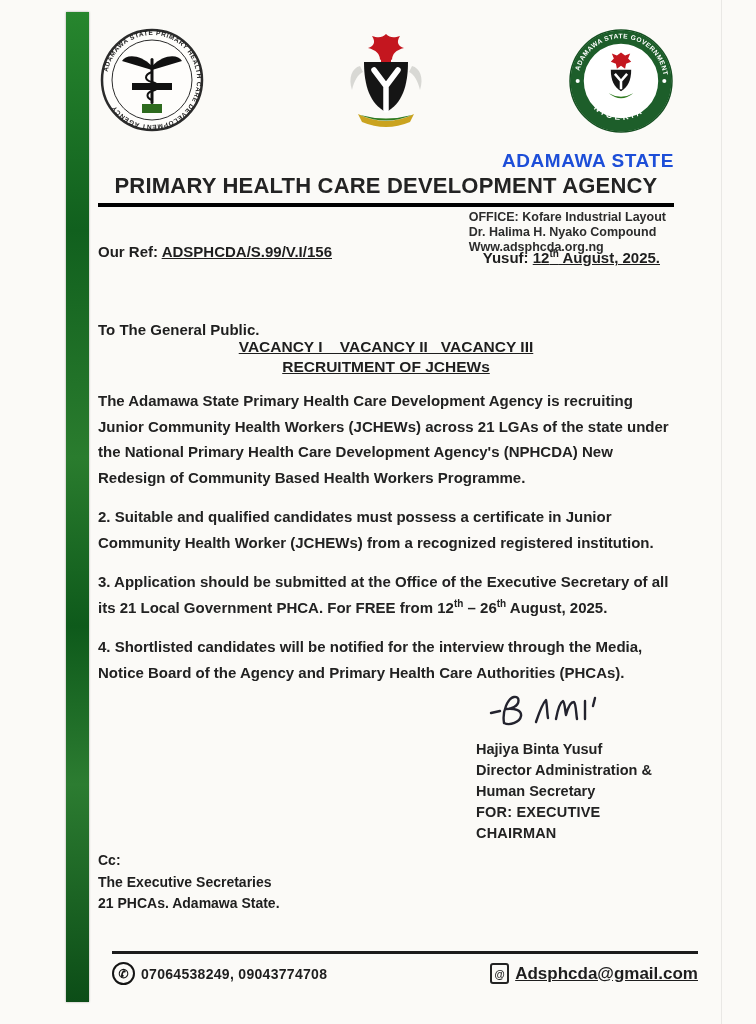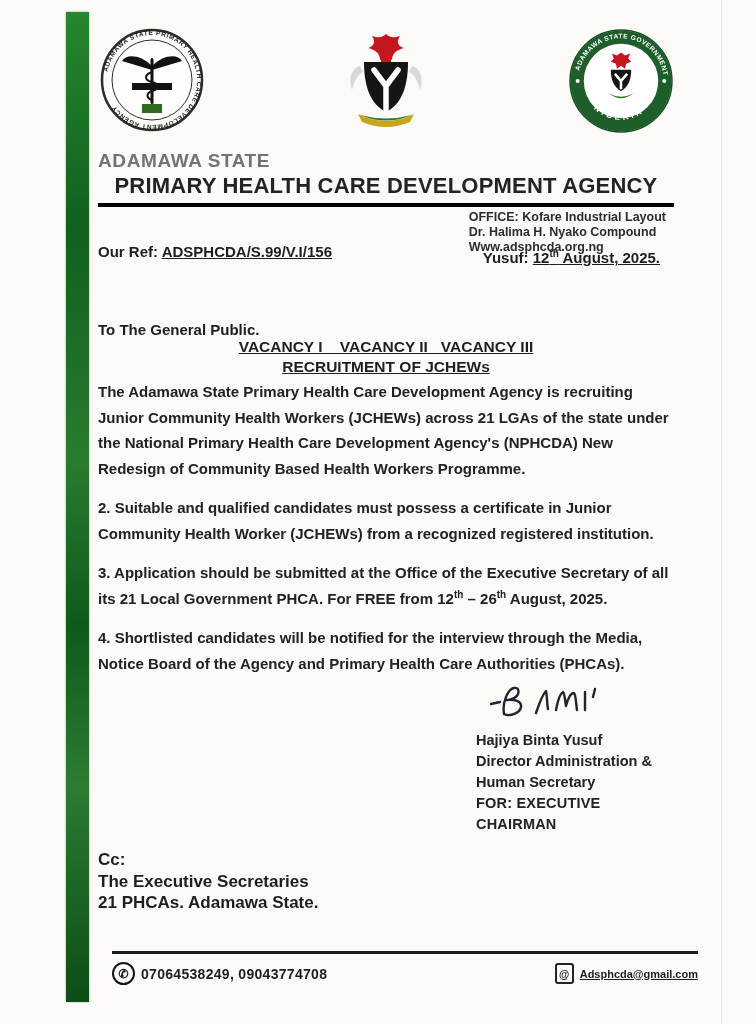--- a/index.html
+++ b/index.html
@@ -10,55 +10,55 @@
   }
   .scan-edge{position:absolute;right:34px;top:0;bottom:0;width:1px;background:rgba(0,0,0,0.07);}
   .green-bar{
     position:absolute;left:66px;top:12px;width:23px;height:990px;
     background:linear-gradient(180deg,#27862e 0%,#11601e 22%,#2a7c2e 45%,#0e5a1b 62%,#2c7c31 78%,#0c4d17 100%);
     box-shadow:0 0 2px rgba(0,0,0,.35);
   }
   .content{position:absolute;left:98px;top:16px;width:576px;filter:blur(.25px);}
   .logos{display:flex;justify-content:space-between;align-items:flex-start;padding:12px 0 0 2px;height:120px;}
   .seal{display:block;}
-  .title1{text-align:left;font-size:19px;font-weight:700;letter-spacing:.6px;margin-top:2px;color:#737373;}
+  .title1{text-align:right;font-size:19px;font-weight:700;letter-spacing:.6px;margin-top:2px;color:#1d4ed8;}
   .title2{
     text-align:center;font-size:22px;font-weight:700;letter-spacing:.2px;margin-top:1px;
     padding-bottom:4px;border-bottom:4px solid #000000;color:#232323;
   }
   .meta{position:relative;height:66px;}
   .office{position:absolute;right:8px;top:3px;font-size:12.5px;font-weight:600;line-height:15px;color:#2c2c2c;}
   .refline{position:absolute;left:0;top:36px;font-size:15px;font-weight:700;}
   .ref-value{text-decoration:underline;}
   .dateline{position:absolute;right:14px;top:42px;font-size:15px;font-weight:700;}
   .date-underlined{text-decoration:underline;}
   sup.ord{font-size:10px;vertical-align:super;line-height:0;}
   .salutation{margin-top:48px;font-size:15px;font-weight:700;}
   .h-vac{text-align:center;font-size:15.5px;font-weight:700;text-decoration:underline;white-space:pre;}
   .h-rec{margin-top:2px;text-align:center;font-size:15.5px;font-weight:700;text-decoration:underline;}
   .para{margin-top:14px;font-size:15px;font-weight:600;line-height:25.5px;color:#222;}
-  .para.first{margin-top:3px;}
+  .para.first{margin-top:12px;}
   .bold{font-weight:800;}
   .sig-block{margin-top:2px;margin-left:378px;width:200px;font-size:14.5px;font-weight:600;line-height:21px;color:#222;}
   .sig-scribble{margin:2px 0 0 12px;}
   .for-line{font-weight:700;letter-spacing:.2px;}
-  .cc-block{margin-top:14px;font-size:17px;font-weight:700;line-height:21.5px;}
+  .cc-block{margin-top:6px;font-size:14px;font-weight:700;line-height:21.5px;}
   .footer-line{position:absolute;left:112px;right:58px;top:951px;border-top:3px solid #1c1c1c;}
   .footer-row{position:absolute;left:112px;right:58px;top:962px;display:flex;justify-content:space-between;align-items:center;filter:blur(.2px);}
   .phone-group,.email-group{display:flex;align-items:center;gap:6px;}
   .phone-icon{
     width:19px;height:19px;border:2px solid #141414;border-radius:50%;
     display:flex;align-items:center;justify-content:center;font-size:12px;font-weight:700;color:#141414;
   }
   .phone-text{font-size:14px;font-weight:700;letter-spacing:.3px;}
   .email-icon{
     width:15px;height:17px;border:2px solid #232323;border-radius:3px;
     display:flex;align-items:center;justify-content:center;font-size:10.5px;font-weight:700;color:#232323;
   }
-  .email-text{font-size:11px;font-weight:700;text-decoration:underline;}
+  .email-text{font-size:17px;font-weight:700;text-decoration:underline;}
 </style>
 </head>
 <body>
 
 <div class="paper">
   <div class="green-bar"></div>
   <div class="scan-edge"></div>
 
   <div class="content">
 

